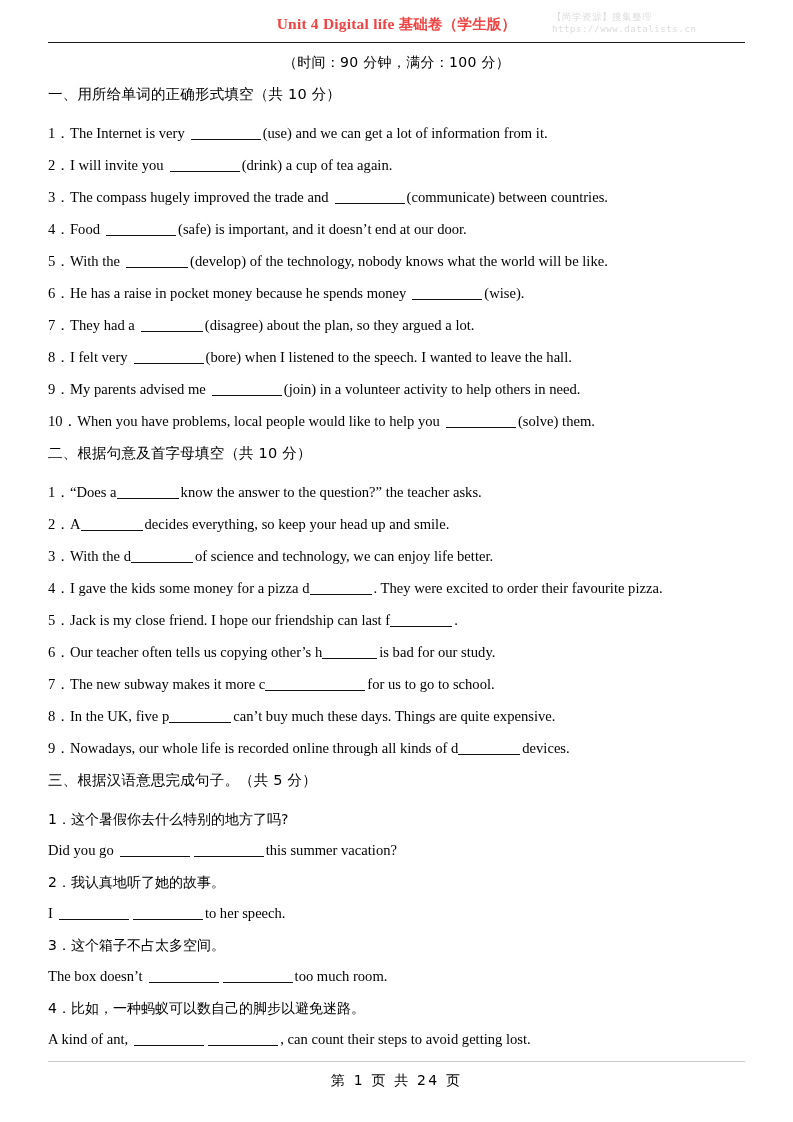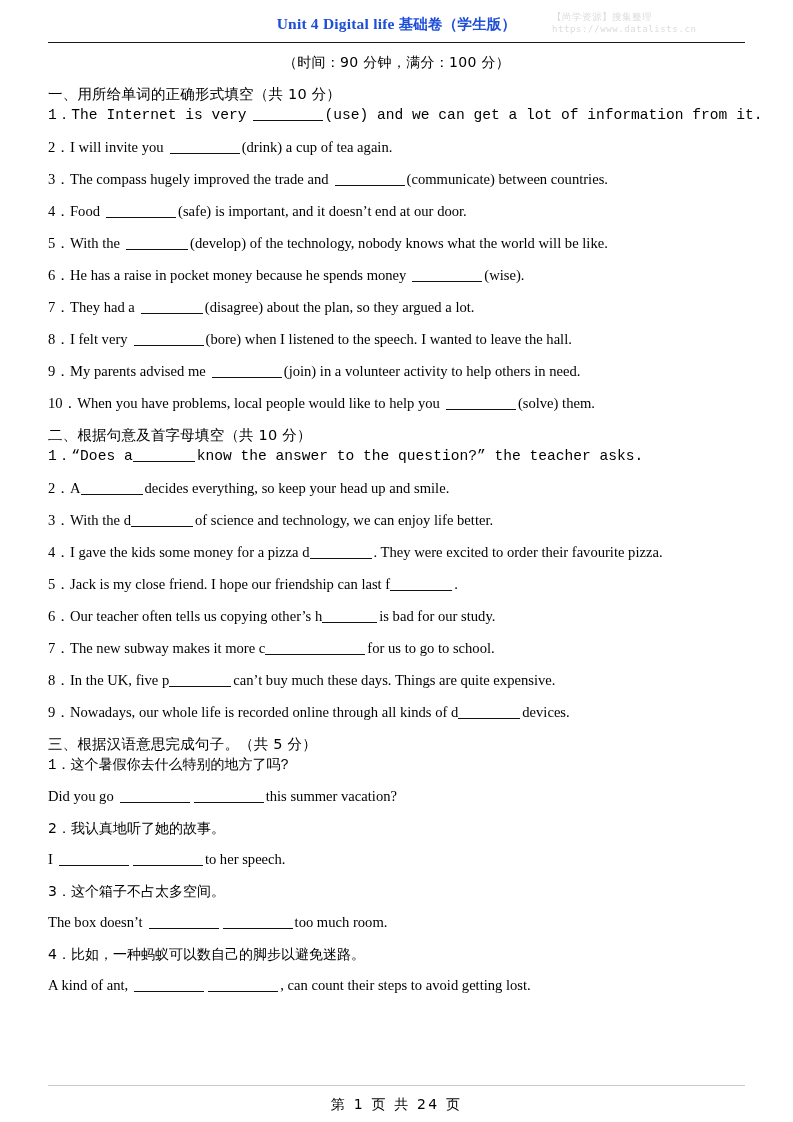--- a/index.html
+++ b/index.html
@@ -26,21 +26,21 @@
 
   
   .header {
     position: relative;
     padding-top: 14px;
   }
   .doc-title {
     text-align: center;
     font-weight: bold;
     font-size: 15.5px;
-    color: #1d4ed8;
+    color: #ef4444;
     letter-spacing: 0.2px;
     line-height: 20px;
     white-space: nowrap;
   }
   .doc-title .title-cn {
     font-family: "DejaVu Sans", "Liberation Sans", sans-serif;
     font-size: 14.5px;
   }
   .header-rule {
     margin-top: 8px;
@@ -93,21 +93,21 @@
 
   .q-list { margin: 0; padding: 0; }
 
   .q-item {
     display: block;
     font-size: 14.6px;
     line-height: 19px;
     margin-top: 13px;
     white-space: nowrap;
   }
-  .q-item.first { margin-top: 2px; font-family: Liberation Mono, monospace; }
+  .q-item.first { margin-top: 20px; }
 
   .q-num {
     display: inline-block;
     min-width: 22px;
   }
   .q-num.wide { min-width: 29px; }
 
   .q-text { }
 
   .cn-line {
@@ -136,21 +136,21 @@
   .blank.w-s  { width: 55px; }
   .blank.w-m  { width: 62px; }
   .blank.w-l  { width: 70px; }
   .blank.w-xl { width: 100px; }
 
   
   .footer {
     position: absolute;
     left: 48px;
     right: 48px;
-    bottom: 8px;
+    bottom: 32px;
   }
   .footer-rule {
     border-top: 1px solid #c9c9c9;
     width: 100%;
   }
   .footer-text {
     text-align: center;
     font-size: 14px;
     margin-top: 10px;
     font-family: "DejaVu Sans", "Liberation Sans", sans-serif;

